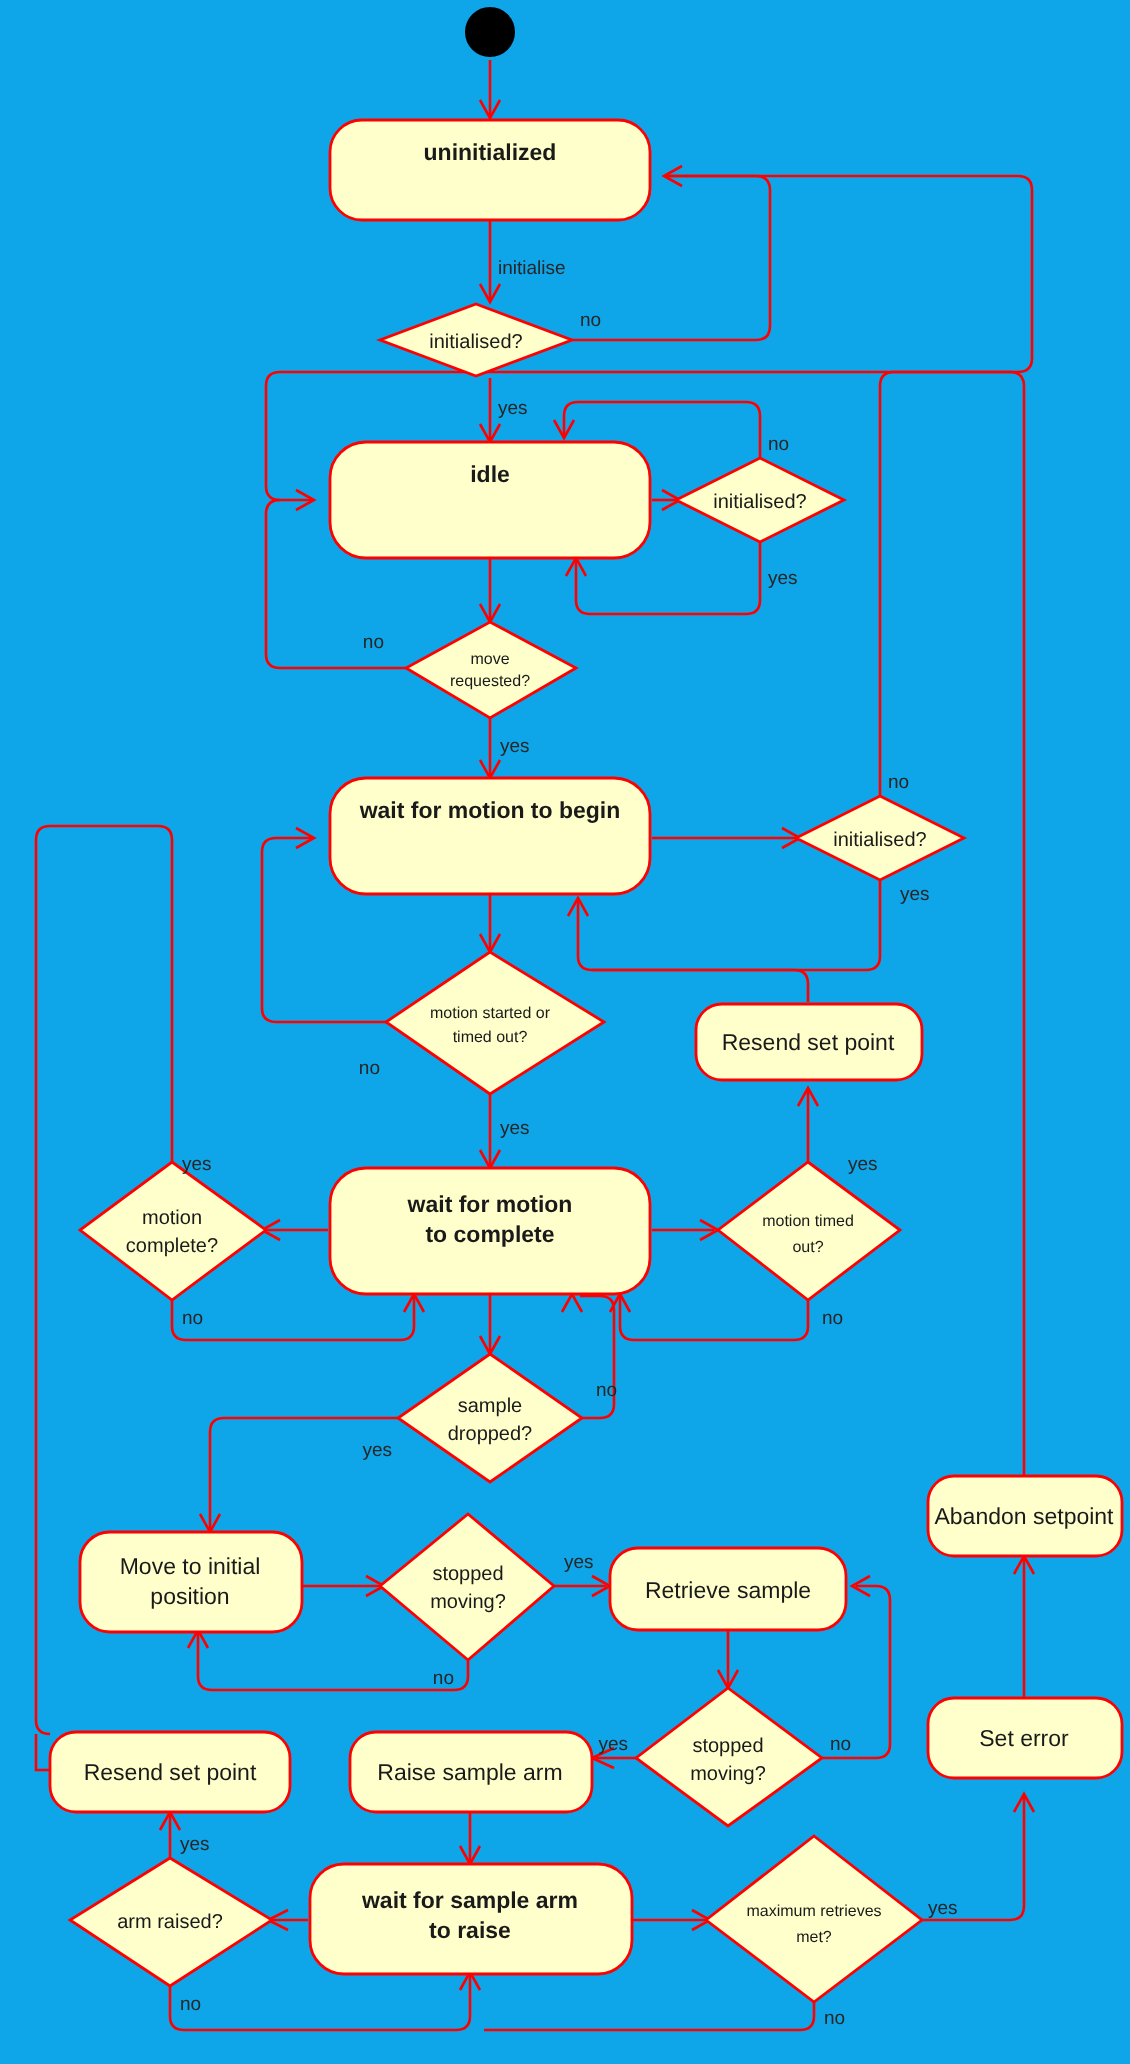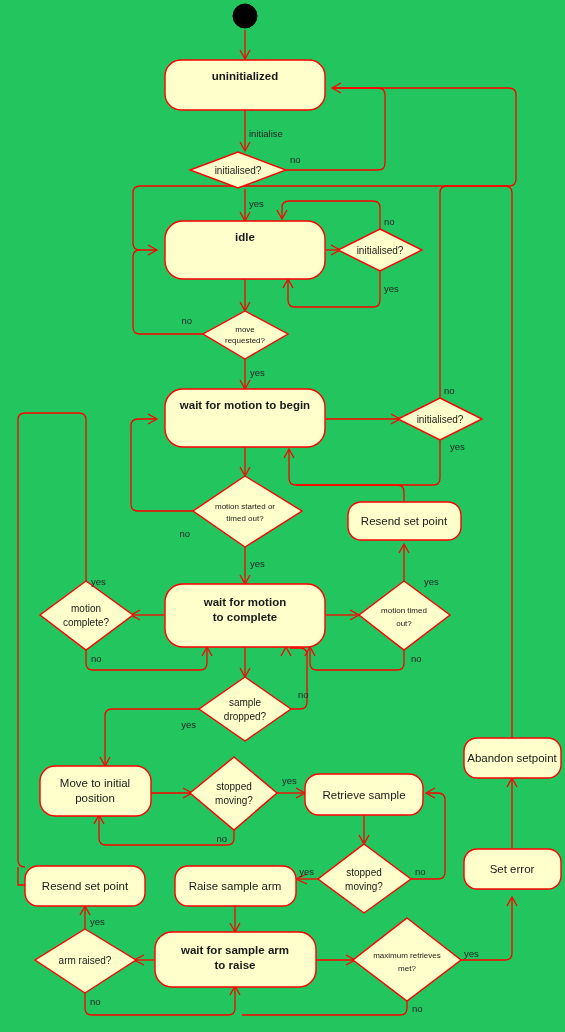--- a/index.html
+++ b/index.html
@@ -1,16 +1,16 @@
 <!DOCTYPE html>
 <html><head>
 <meta charset="utf-8">
 <style>
   html,body{margin:0;padding:0;background:#ffffff;}
-  #canvas{position:relative;width:565px;height:1032px;background:#22c55e;
+  #canvas{position:relative;width:565px;height:1032px;background:#0ea5e9;
           font-family:"Liberation Sans", sans-serif;}
   svg{position:absolute;top:0;left:0;width:565px;height:1032px;}
   .node-label{font-family:"Liberation Sans", sans-serif;fill:#1a1a1a;text-anchor:middle;}
   .state-label{font-size:11.5px;font-weight:bold;}
   .action-label{font-size:11.5px;font-weight:normal;}
   .dec-label{font-size:10px;font-weight:normal;}
   .dec-label-sm{font-size:8px;font-weight:normal;}
   .edge-label{font-size:9.5px;font-family:"Liberation Sans", sans-serif;fill:#262626;}
   .shape{fill:#ffffcc;stroke:#ff0000;stroke-width:1.4;}
   .edge{fill:none;stroke:#ff0000;stroke-width:1.3;}

